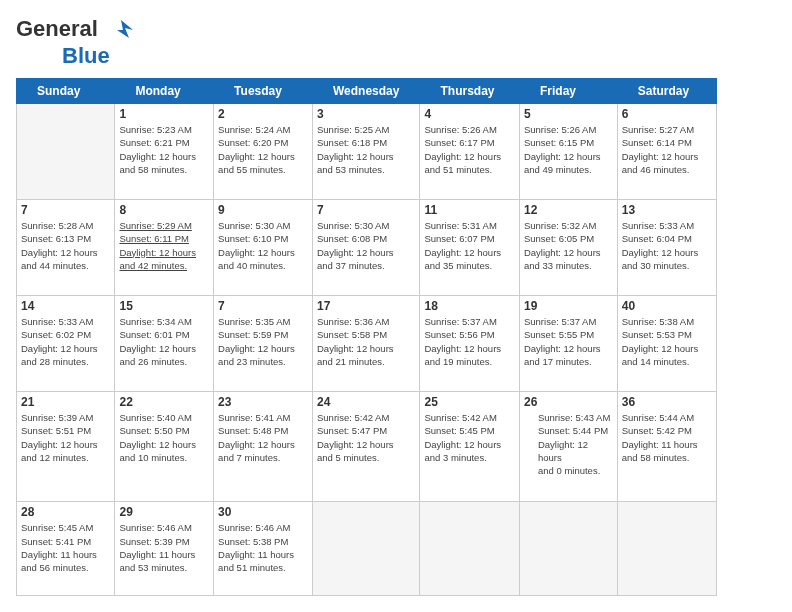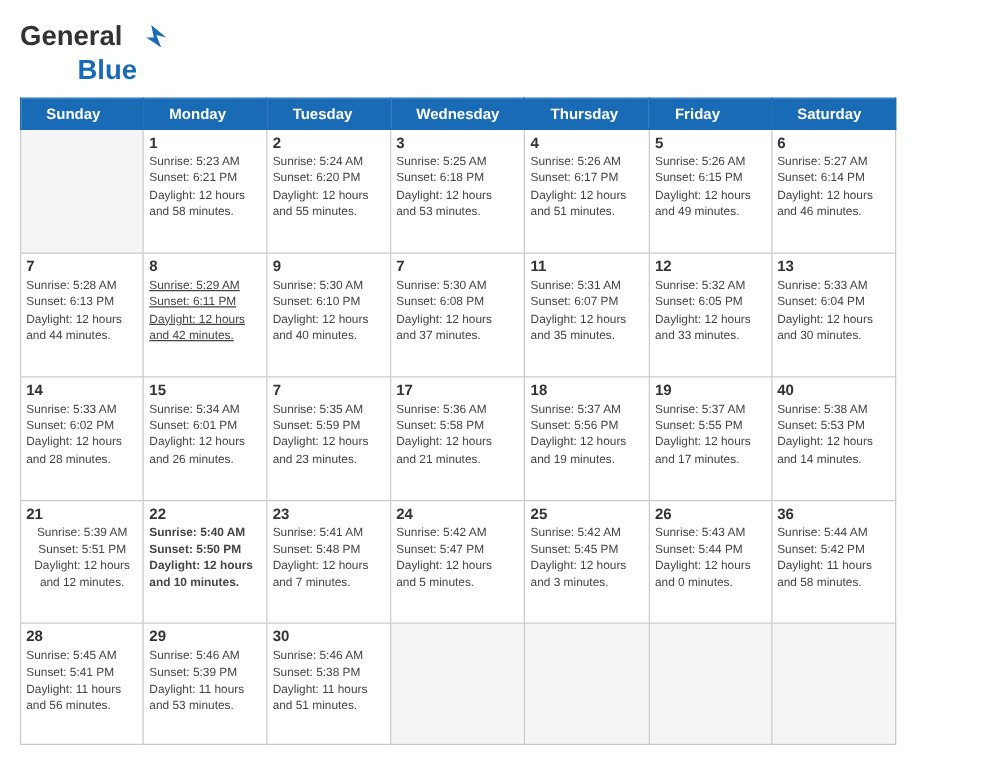--- a/index.html
+++ b/index.html
@@ -268,28 +268,28 @@
             <div class="day-num">40</div>
             <div class="day-info" style="white-space: pre-line;">Sunrise: 5:38 AM
 Sunset: 5:53 PM
 Daylight: 12 hours
 and 14 minutes.</div>
           </td>
         </tr>
         <tr>
           <td>
             <div class="day-num">21</div>
-            <div class="day-info" style="white-space: pre-line; text-align: center;">Sunrise: 5:39 AM
+            <div class="day-info" style="white-space: pre-line;">Sunrise: 5:39 AM
 Sunset: 5:51 PM
 Daylight: 12 hours
 and 12 minutes.</div>
           </td>
           <td>
             <div class="day-num">22</div>
-            <div class="day-info" style="white-space: pre-line; font-weight: bold;">Sunrise: 5:40 AM
+            <div class="day-info" style="white-space: pre-line;">Sunrise: 5:40 AM
 Sunset: 5:50 PM
 Daylight: 12 hours
 and 10 minutes.</div>
           </td>
           <td>
             <div class="day-num">23</div>
             <div class="day-info" style="white-space: pre-line;">Sunrise: 5:41 AM
 Sunset: 5:48 PM
 Daylight: 12 hours
 and 7 minutes.</div>
@@ -303,21 +303,21 @@
           </td>
           <td>
             <div class="day-num">25</div>
             <div class="day-info" style="white-space: pre-line;">Sunrise: 5:42 AM
 Sunset: 5:45 PM
 Daylight: 12 hours
 and 3 minutes.</div>
           </td>
           <td>
             <div class="day-num">26</div>
-            <div class="day-info" style="white-space: pre-line;">Sunrise: 5:43 AM
+            <div class="day-info" style="white-space: pre-line; margin-left: 14px;">Sunrise: 5:43 AM
 Sunset: 5:44 PM
 Daylight: 12 hours
 and 0 minutes.</div>
           </td>
           <td>
             <div class="day-num">36</div>
             <div class="day-info" style="white-space: pre-line;">Sunrise: 5:44 AM
 Sunset: 5:42 PM
 Daylight: 11 hours
 and 58 minutes.</div>

